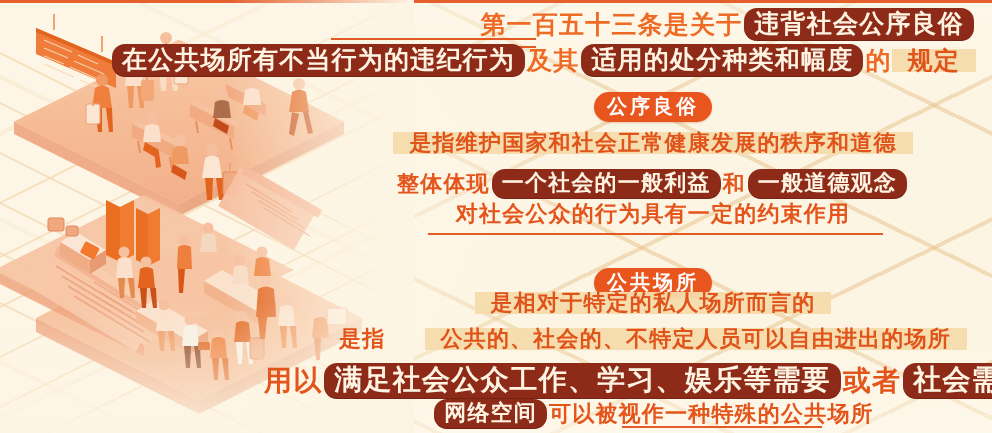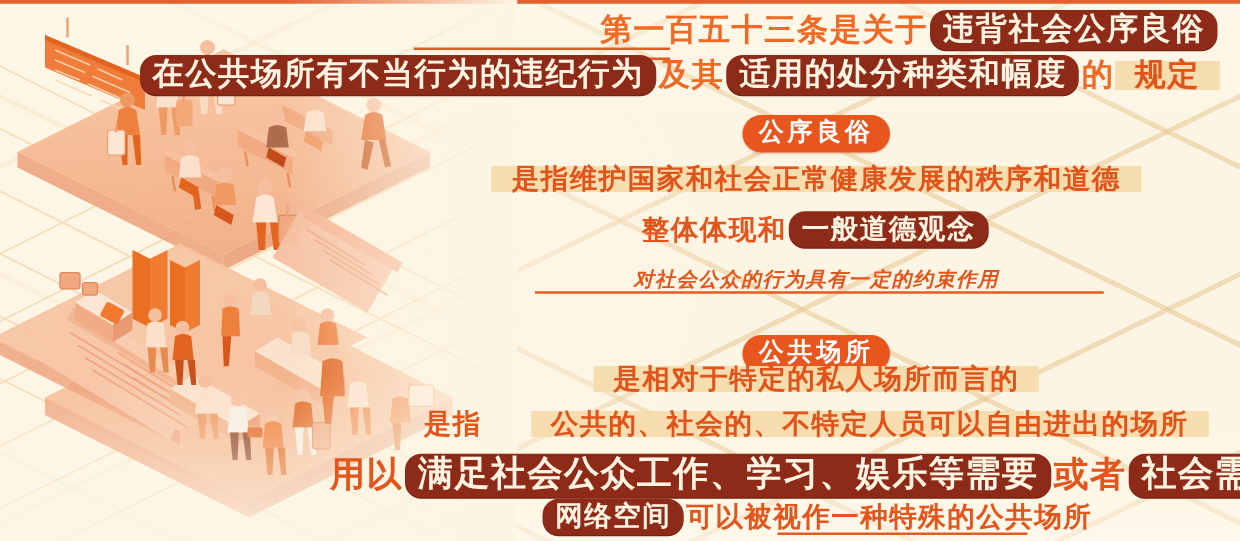--- a/index.html
+++ b/index.html
@@ -462,25 +462,26 @@
     <div class="line center" style="top:92px; font-size:20px;">
       <span class="seg t-badge">公序良俗</span>
     </div>
 
     <div class="line center" style="top:131px; font-size:22px;">
       <span class="seg t-hl">是指维护国家和社会正常健康发展的秩序和道德</span>
     </div>
 
     <div class="line center" style="top:169px; font-size:22px;">
       <span class="seg t-dark">整体体现</span>
+      <span class="seg t-chip">一个社会的一般利益</span>
       <span class="seg t-dark">和</span>
       <span class="seg t-chip">一般道德观念</span>
     </div>
 
-    <div class="line center" style="top:217px; font-size:16px;font-style:italic;">
+    <div class="line center" style="top:203px; font-size:22px;">
       <span class="seg t-dark">对社会公众的行为具有一定的约束作用</span>
     </div>
     <div class="ul-single" style="left:98px; top:233px; width:455px;"></div>
 
     <div class="line center" style="top:252px; font-size:20px;margin-top:16px;">
       <span class="seg t-badge">公共场所</span>
     </div>
 
     <div class="line center" style="top:291px; font-size:22px;">
       <span class="seg t-hl">是相对于特定的私人场所而言的</span>

